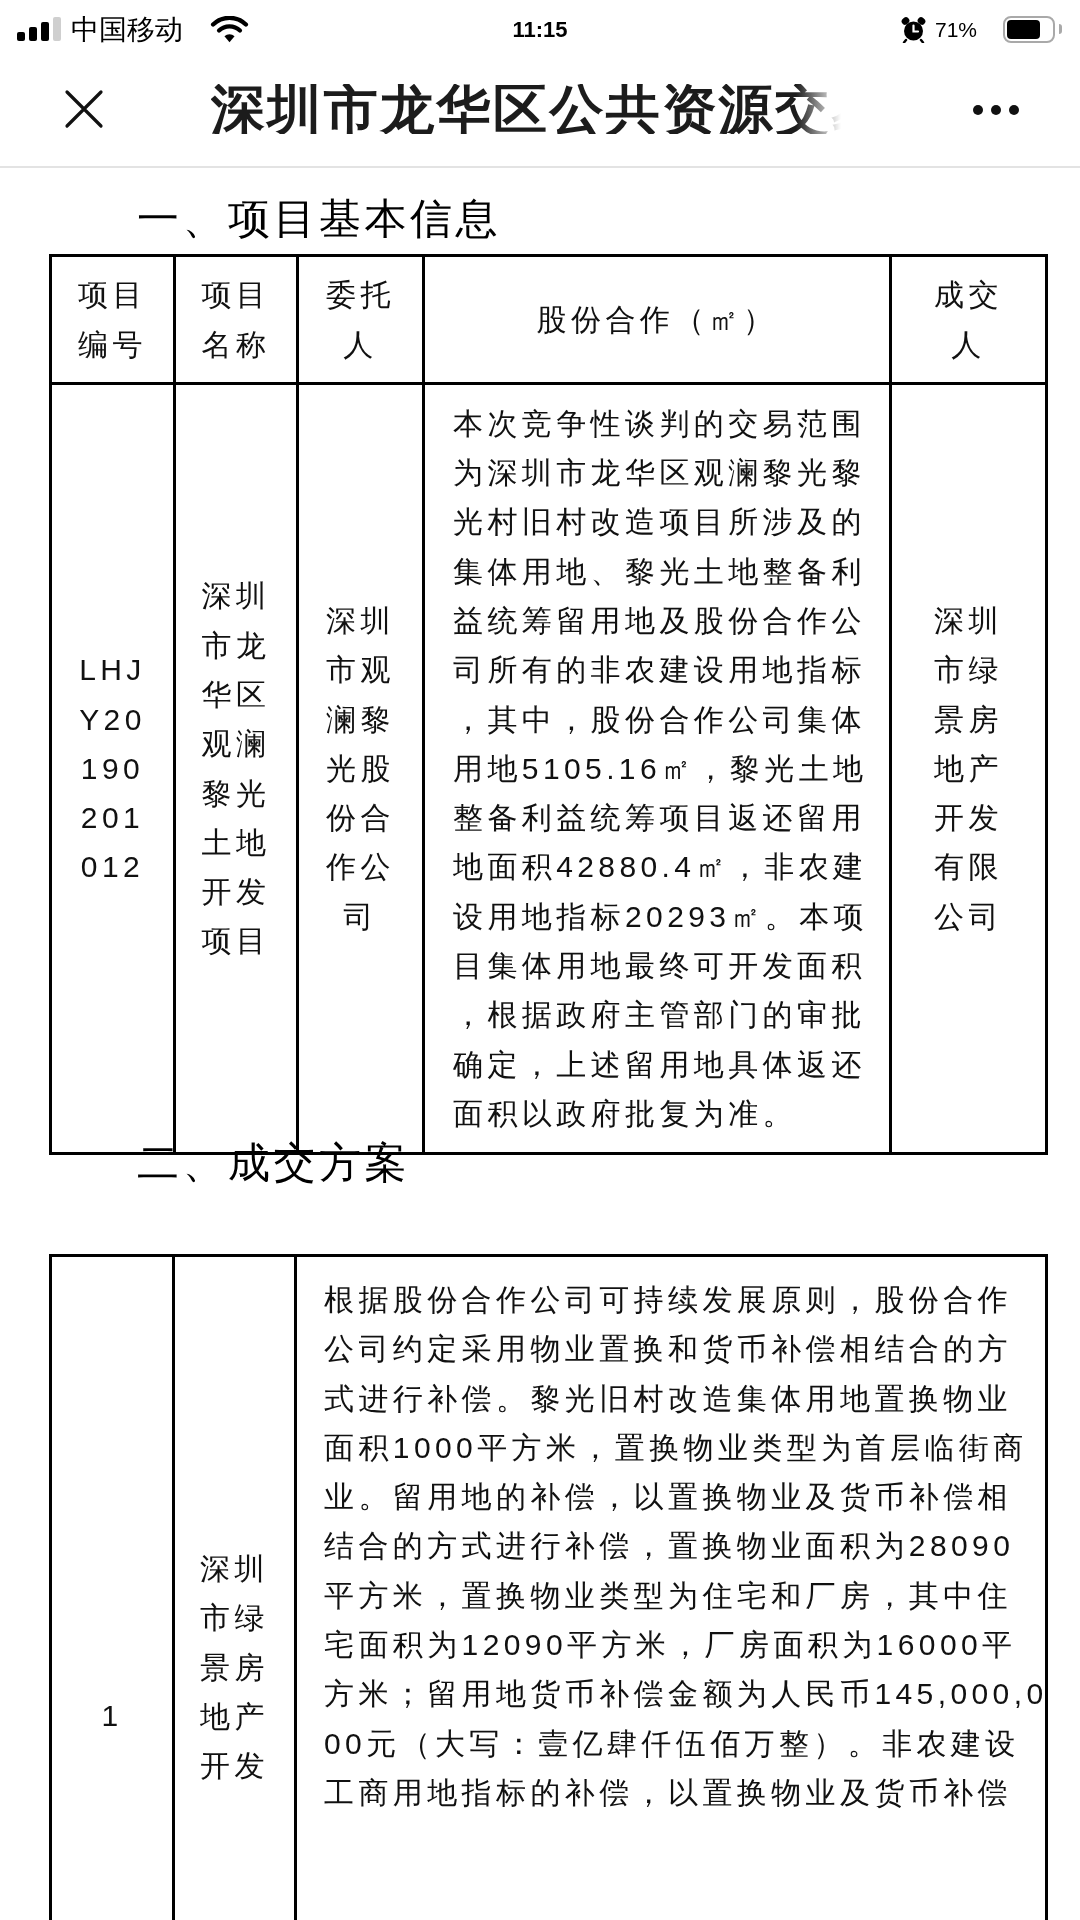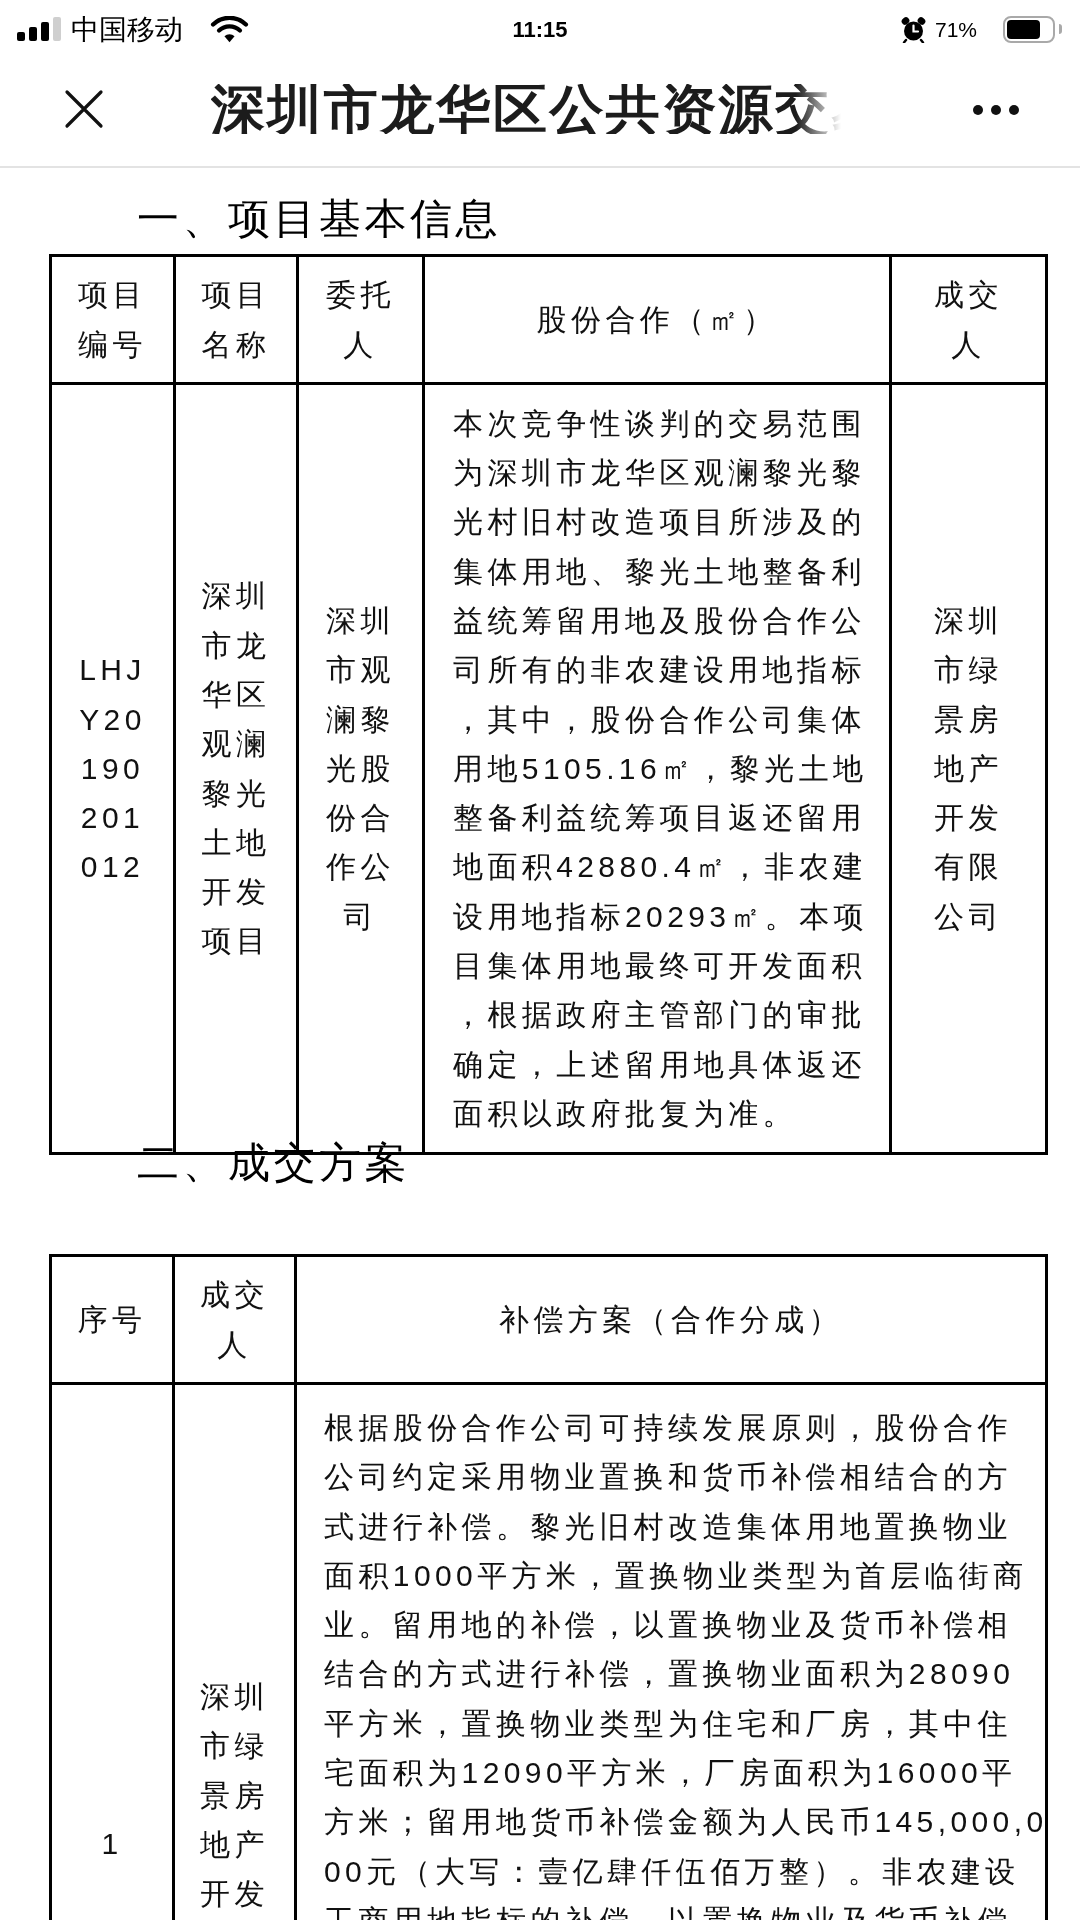--- a/index.html
+++ b/index.html
@@ -185,26 +185,20 @@
 
 <div class="section-heading" style="top:1138px">二、成交方案</div>
 
 <table class="data-table t2">
   <colgroup>
     <col style="width:123px">
       <col style="width:122px">
       <col style="width:751px">
   </colgroup>
   <tbody>
-      <tr class="hdr">
-    <th>序号</th>
-    <th>成交
-人</th>
-    <th>补偿方案（合作分成）</th>
-  </tr>
   <tr class="row">
     <td class="idx">1</td>
     <td class="bidder">深圳
 市绿
 景房
 地产
 开发</td>
     <td class="plan">根据股份合作公司可持续发展原则，股份合作
 公司约定采用物业置换和货币补偿相结合的方
 式进行补偿。黎光旧村改造集体用地置换物业

